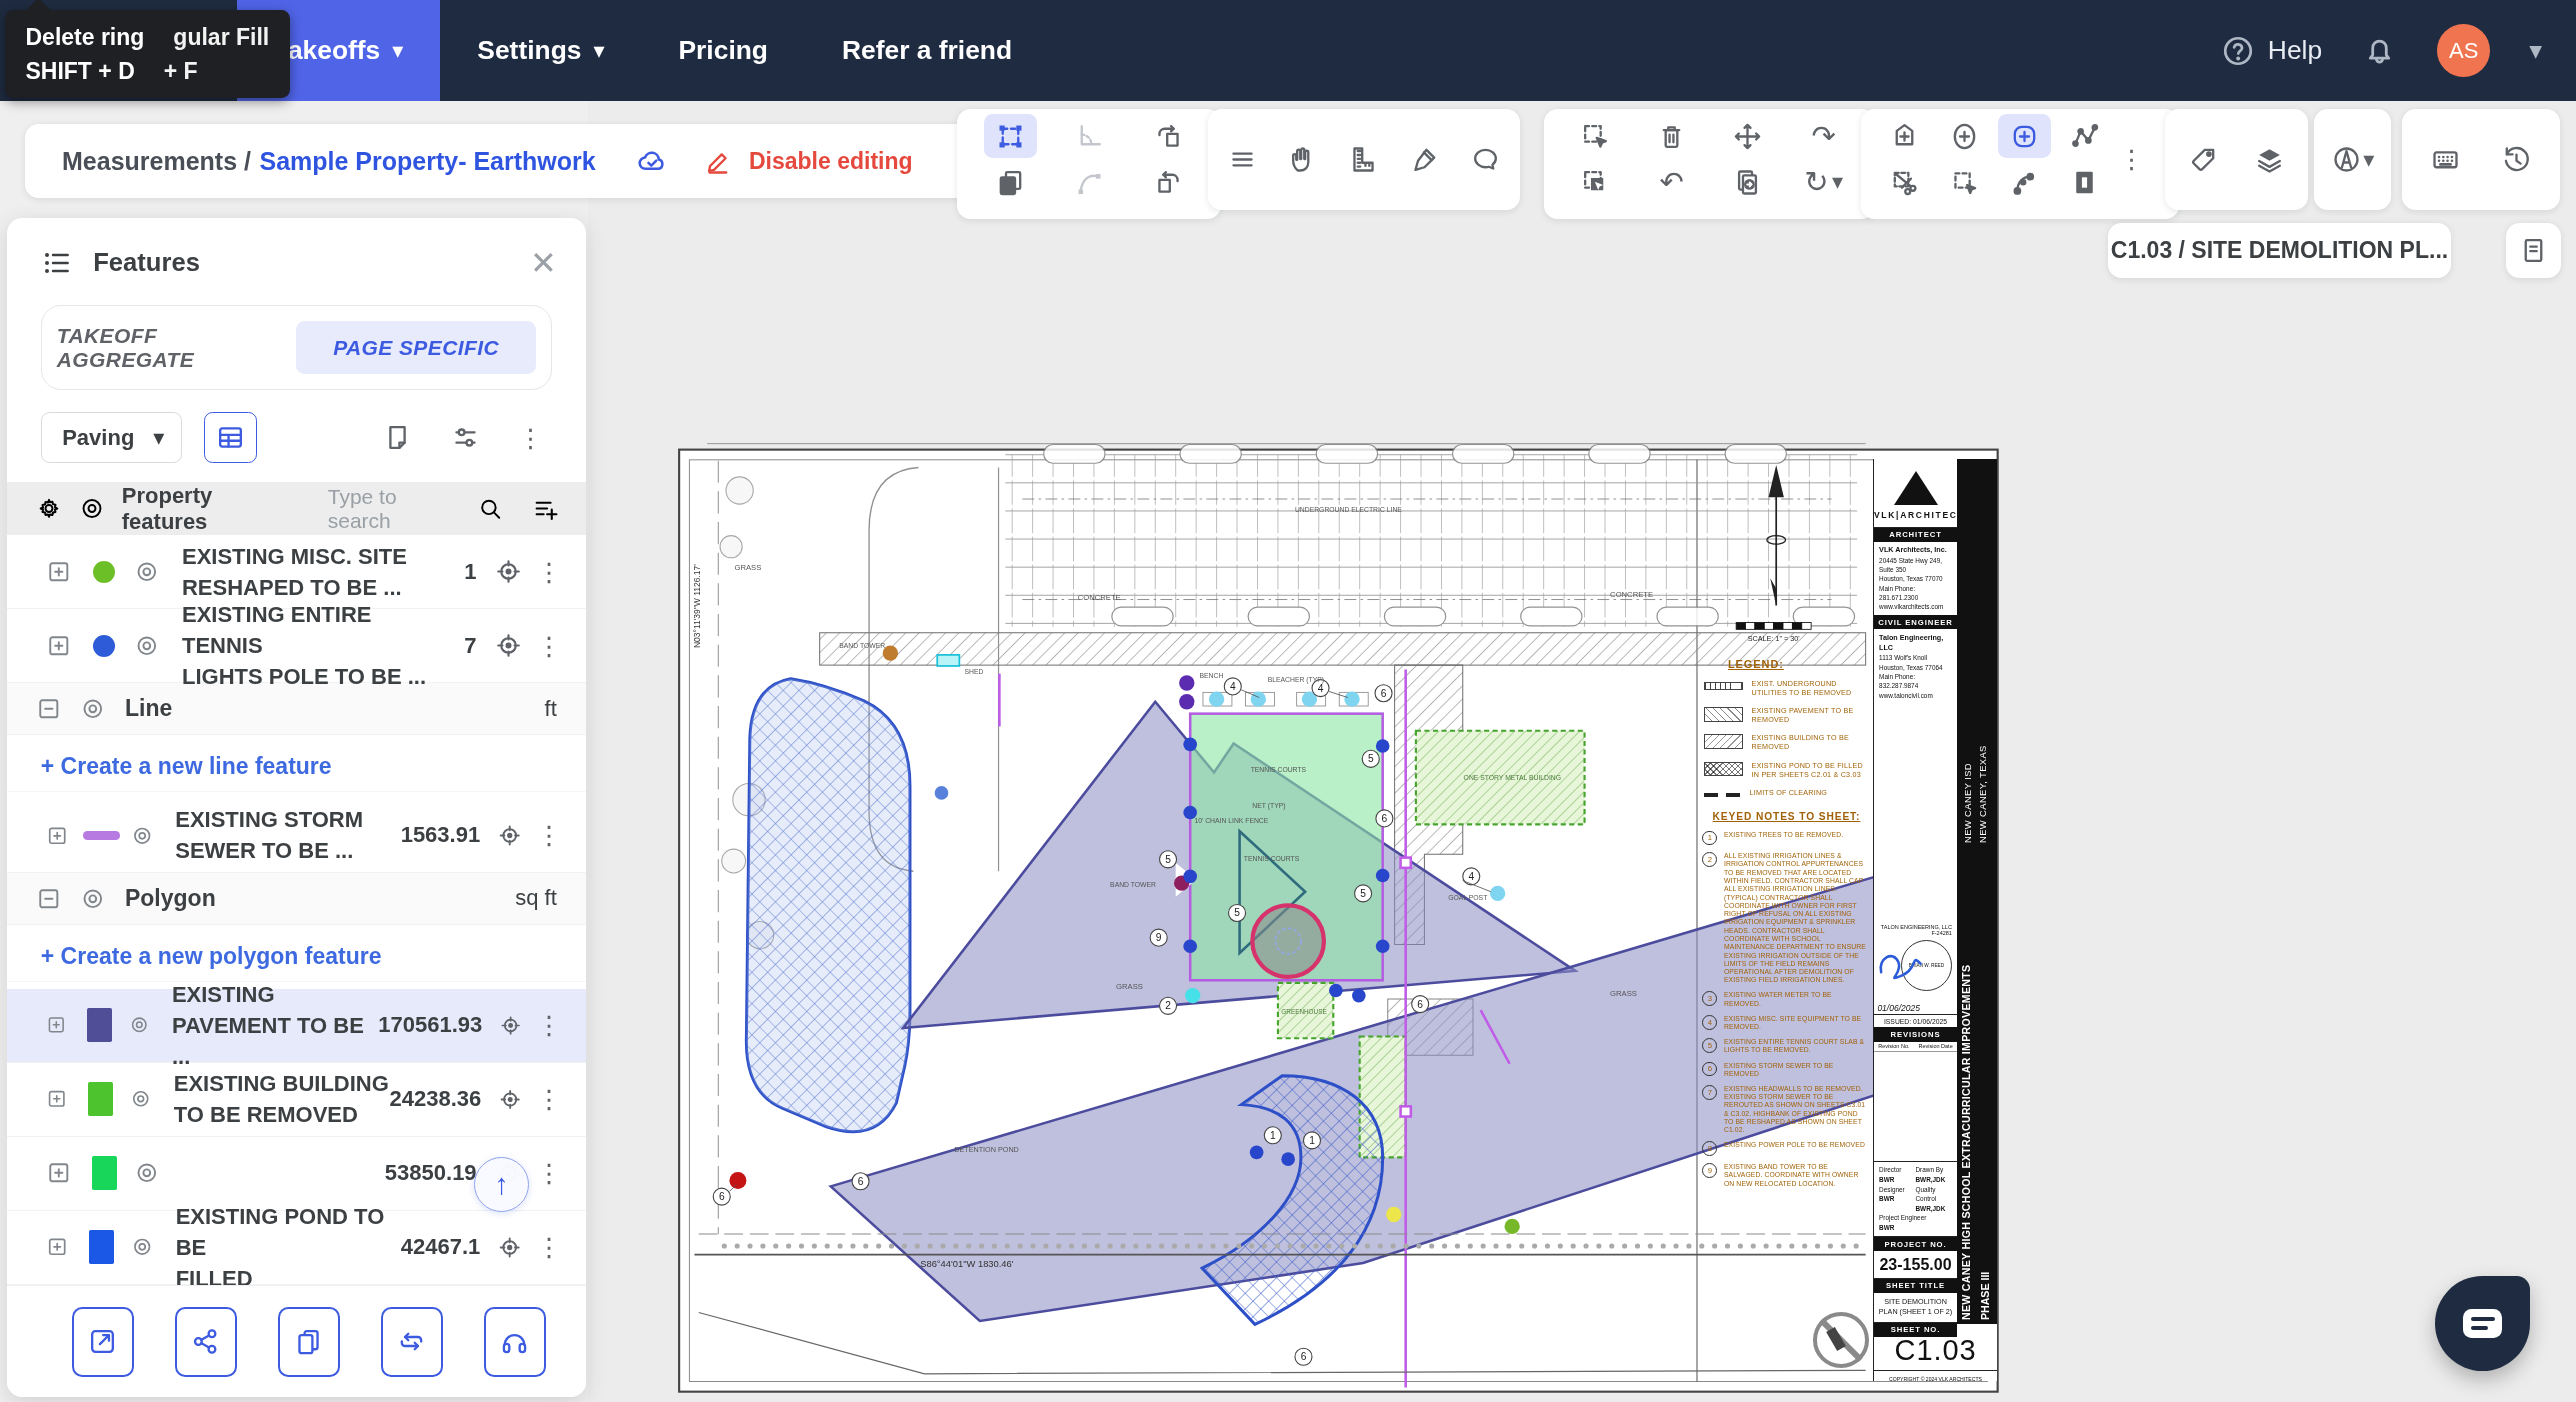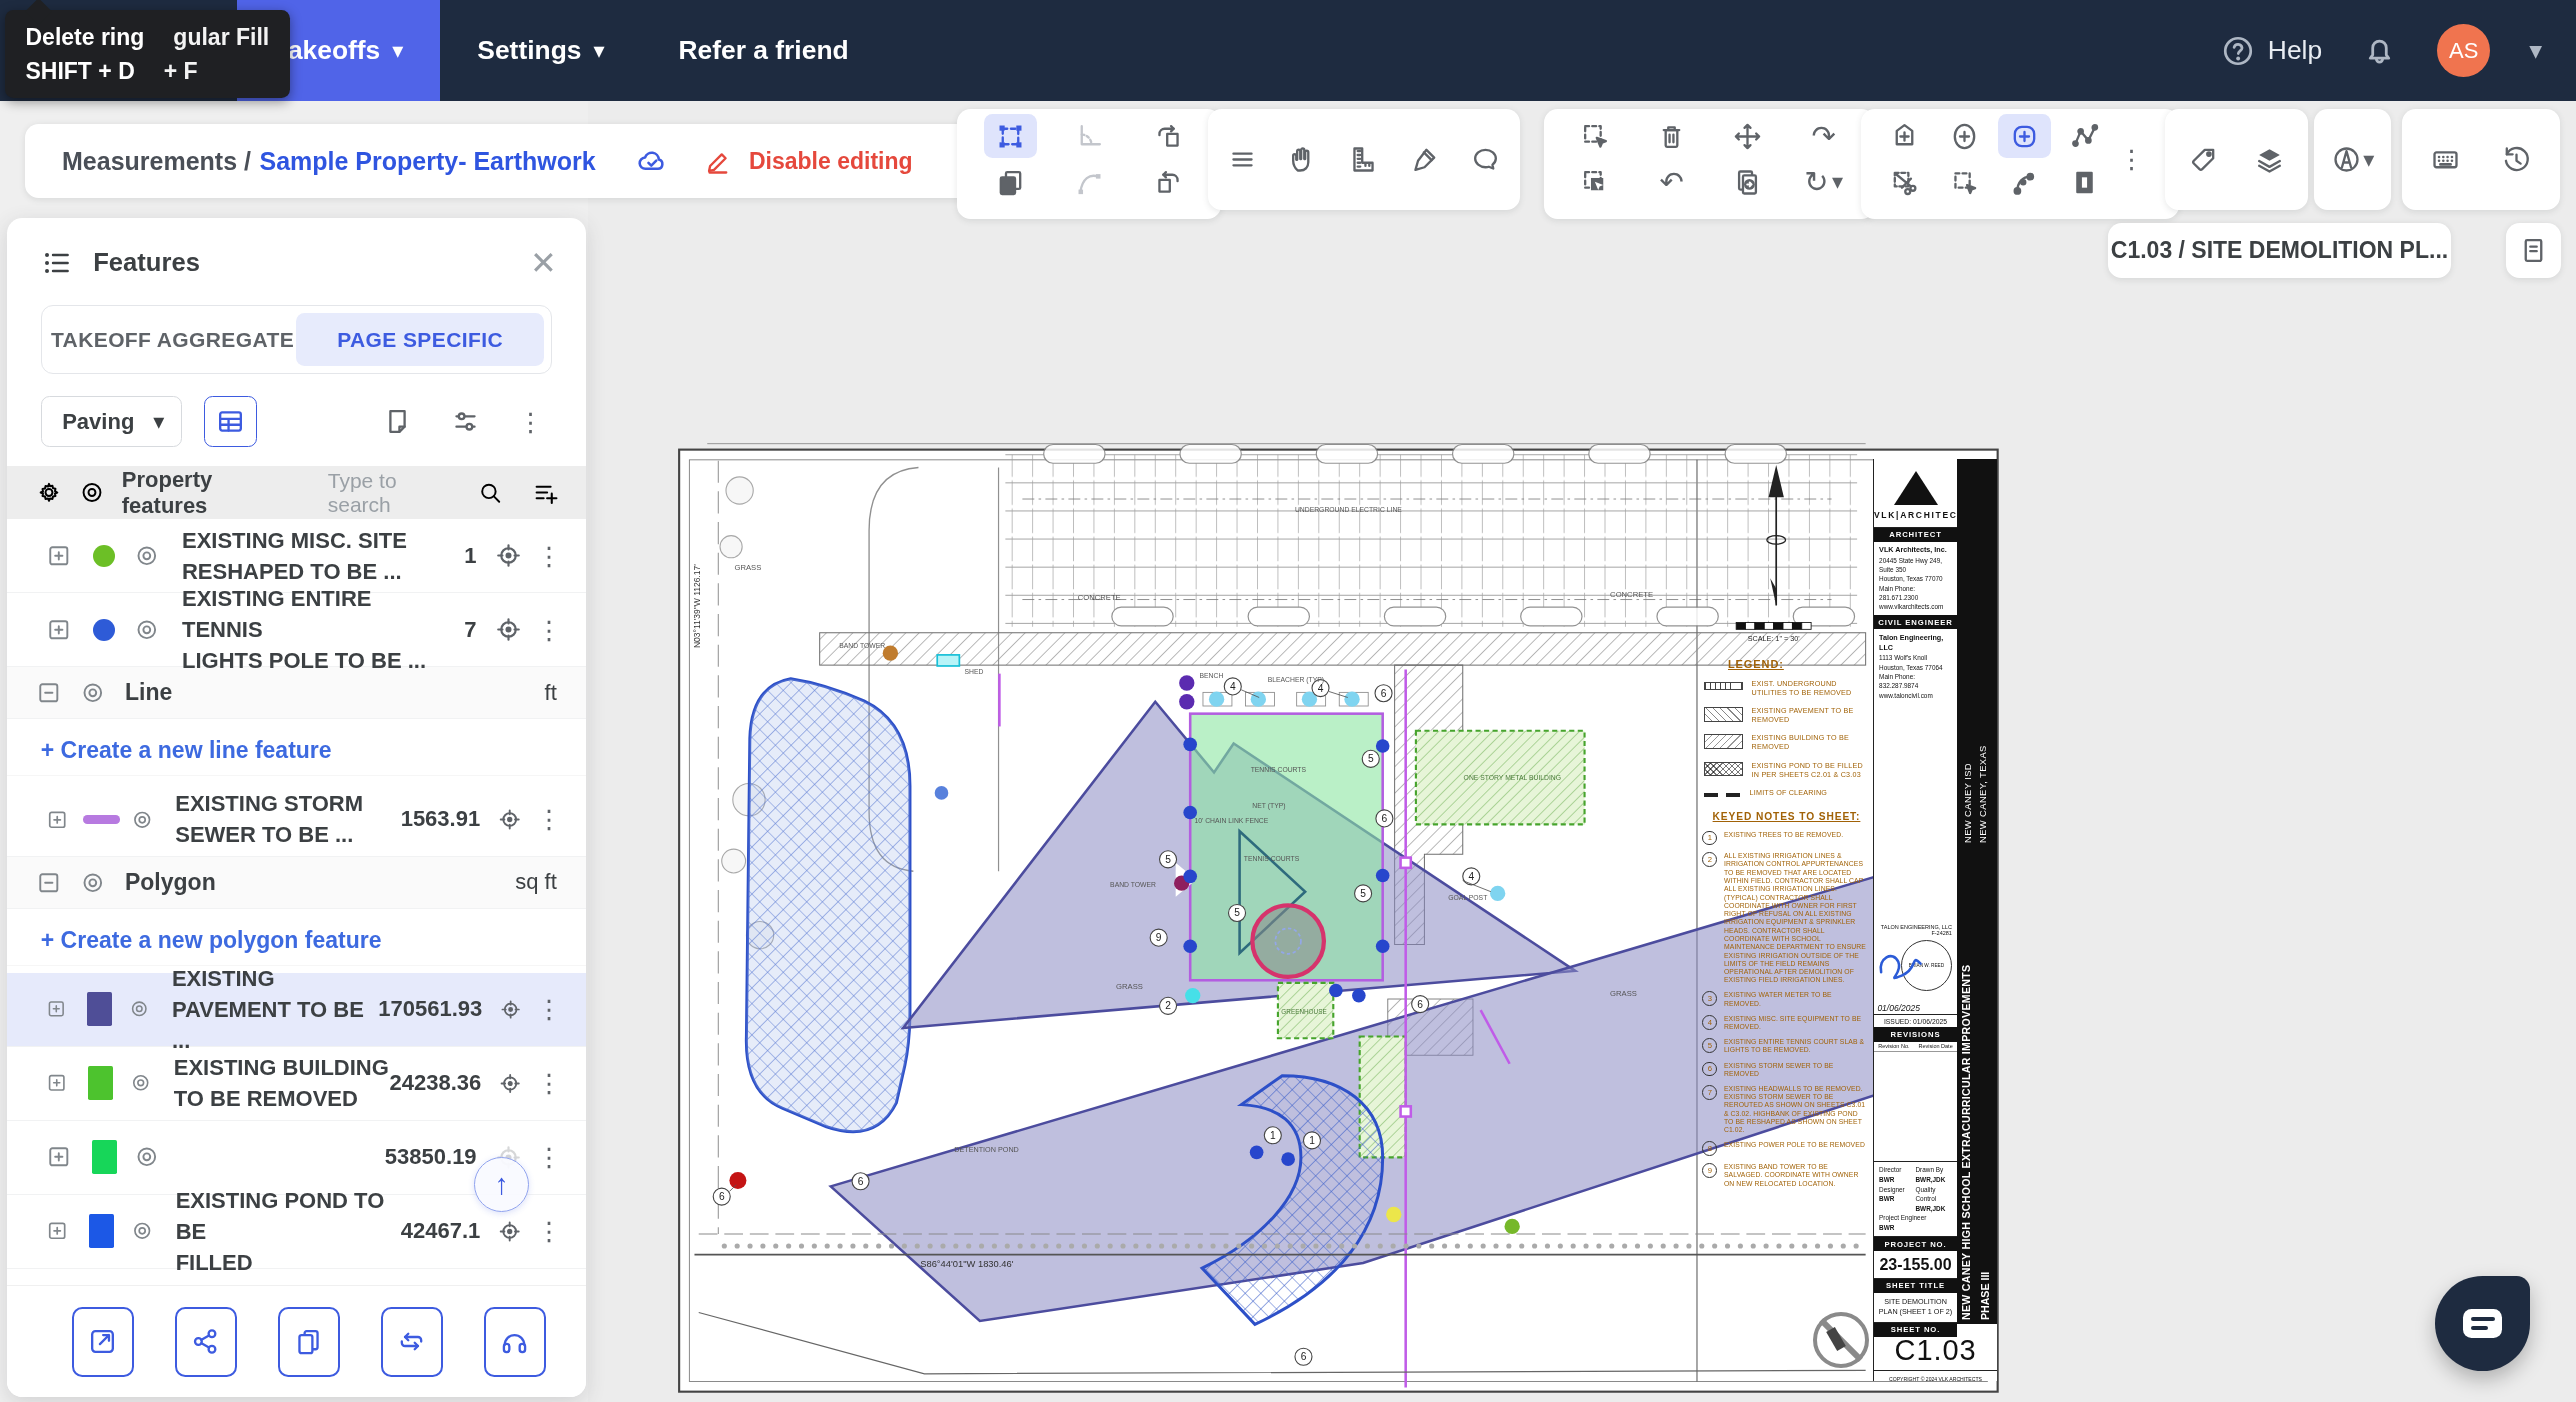--- a/index.html
+++ b/index.html
@@ -38,21 +38,21 @@
   .ic svg{width:100%;height:100%;}
   .glyph{font-size:29px;line-height:1;color:inherit;font-family:"DejaVu Sans",sans-serif;}
   .kebab{font-size:25.6px;color:#5f6368;letter-spacing:0;}
   .sheetsel{left:2108px;top:223px;width:343px;height:55px;display:flex;align-items:center;justify-content:center;font-size:23px;color:#3c4043;font-weight:600;z-index:20;cursor:pointer;}
   .pagebtn{left:2506px;top:223px;width:55px;height:55px;display:flex;align-items:center;justify-content:center;z-index:20;cursor:pointer;color:#5f6368;}
   
   .panel{left:6.8px;top:218px;width:579px;height:1179px;background:#fff;border-radius:15.3px;box-shadow:0 5.1px 20.4px rgba(60,64,67,.16);z-index:15;overflow:hidden;}
   .phead{display:flex;align-items:center;padding:25.6px 29px 8.5px 34px;color:#3c4043;}
   .phead .title{font-size:25.6px;font-weight:700;margin-left:20.4px;}
   .phead .x{margin-left:auto;font-size:32px;color:#9aa0a6;cursor:pointer;}
-  .tabs{margin:15.3px 34px 0 34px;border:1.7px solid #e4e6ea;border-radius:12px;height:53px;display:flex;padding:7px;box-sizing:content-box;}
+  .tabs{margin:15.3px 34px 0 34px;border:1.7px solid #e4e6ea;border-radius:20px;height:53px;display:flex;padding:15px;box-sizing:content-box;font-style:italic;}
   .tab{flex:1;display:flex;align-items:center;justify-content:center;font-size:21px;font-weight:800;letter-spacing:0.4px;color:#5f6368;border-radius:8.5px;cursor:pointer;}
   .tab.on{background:#e7ebfc;color:#3d5be0;}
   .ctrls{display:flex;align-items:center;margin:22px 34px 19px 34px;gap:22px;}
   .select{border:1.7px solid #d7dade;border-radius:8.5px;height:49px;display:flex;align-items:center;gap:19px;padding:0 17px 0 20.4px;font-size:22px;color:#3c4043;font-weight:600;cursor:pointer;}
   .sqbtn{width:51px;height:49px;border:1.7px solid #3d5be0;border-radius:8.5px;display:flex;align-items:center;justify-content:center;color:#3d5be0;cursor:pointer;}
   .ctrl-ic{color:#5f6368;cursor:pointer;}
   .grouphead{background:#ededed;height:53px;display:flex;align-items:center;padding:0 25.6px 0 29px;gap:17px;}
   .grouphead .lbl{font-size:22px;font-weight:700;color:#3c4043;}
   .searchph{color:#9aa0a6;font-size:21px;margin-left:13.6px;}
   .row{height:73px;display:flex;align-items:center;padding:0 24px 0 39px;gap:0;border-bottom:0.9px solid #f1f2f3;}
@@ -103,20 +103,23 @@
   <div class="logo">M</div>
   <div class="navitem active">
     <span>Takeoffs</span>
     <span class="caret">▾</span>
   </div>
   <div class="navitem">
     <span>Settings</span>
     <span class="caret">▾</span>
   </div>
   <div class="navitem">
+    <span>Pricing</span>
+  </div>
+  <div class="navitem">
     <span>Refer a friend</span>
   </div>
   <div class="nav-right">
     <div class="help">
       <span class="ic" style="width:36px;height:36px;color:#aeb7c4"><svg viewBox="0 0 24 24" fill="none" stroke="currentColor" stroke-width="1.8" stroke-linecap="round" stroke-linejoin="round">
             <circle cx="12" cy="12" r="8.5"></circle>
             <path d="M9.4 9.6A2.7 2.7 0 0 1 14.7 10c0 1.7-2.5 2.1-2.5 3.7"></path>
             <path d="M12.1 17h.01" stroke-width="2.6"></path>
           </svg></span>
       <span>Help</span>

